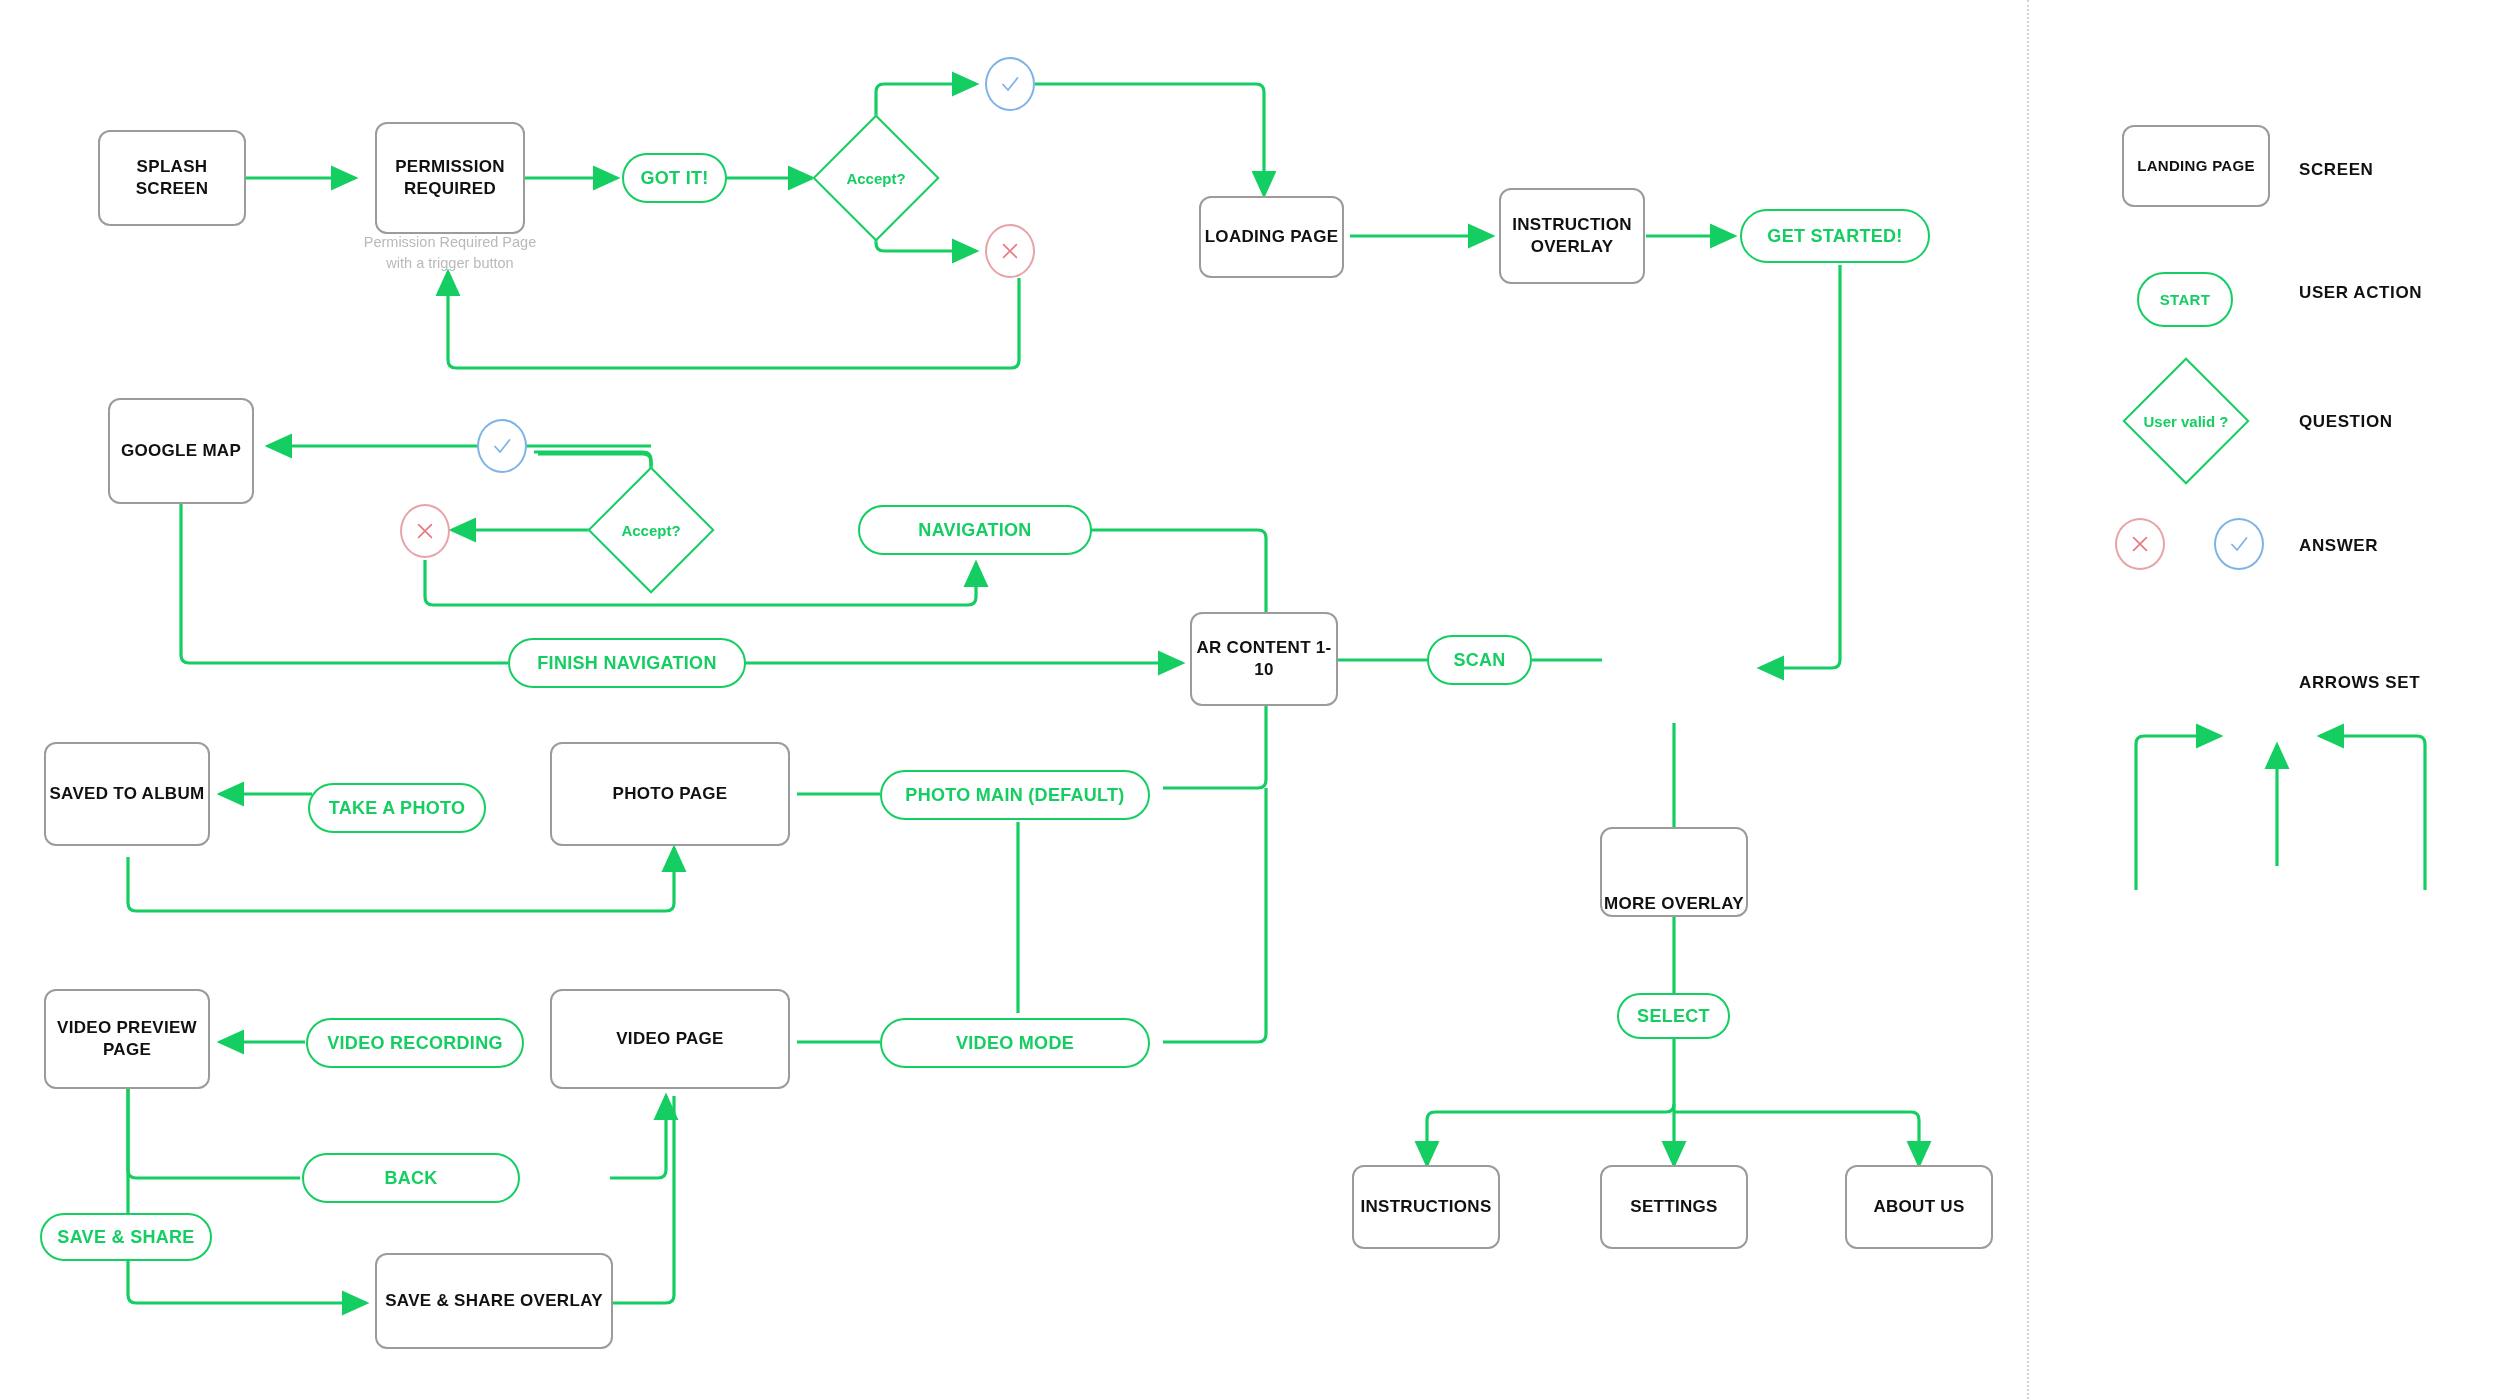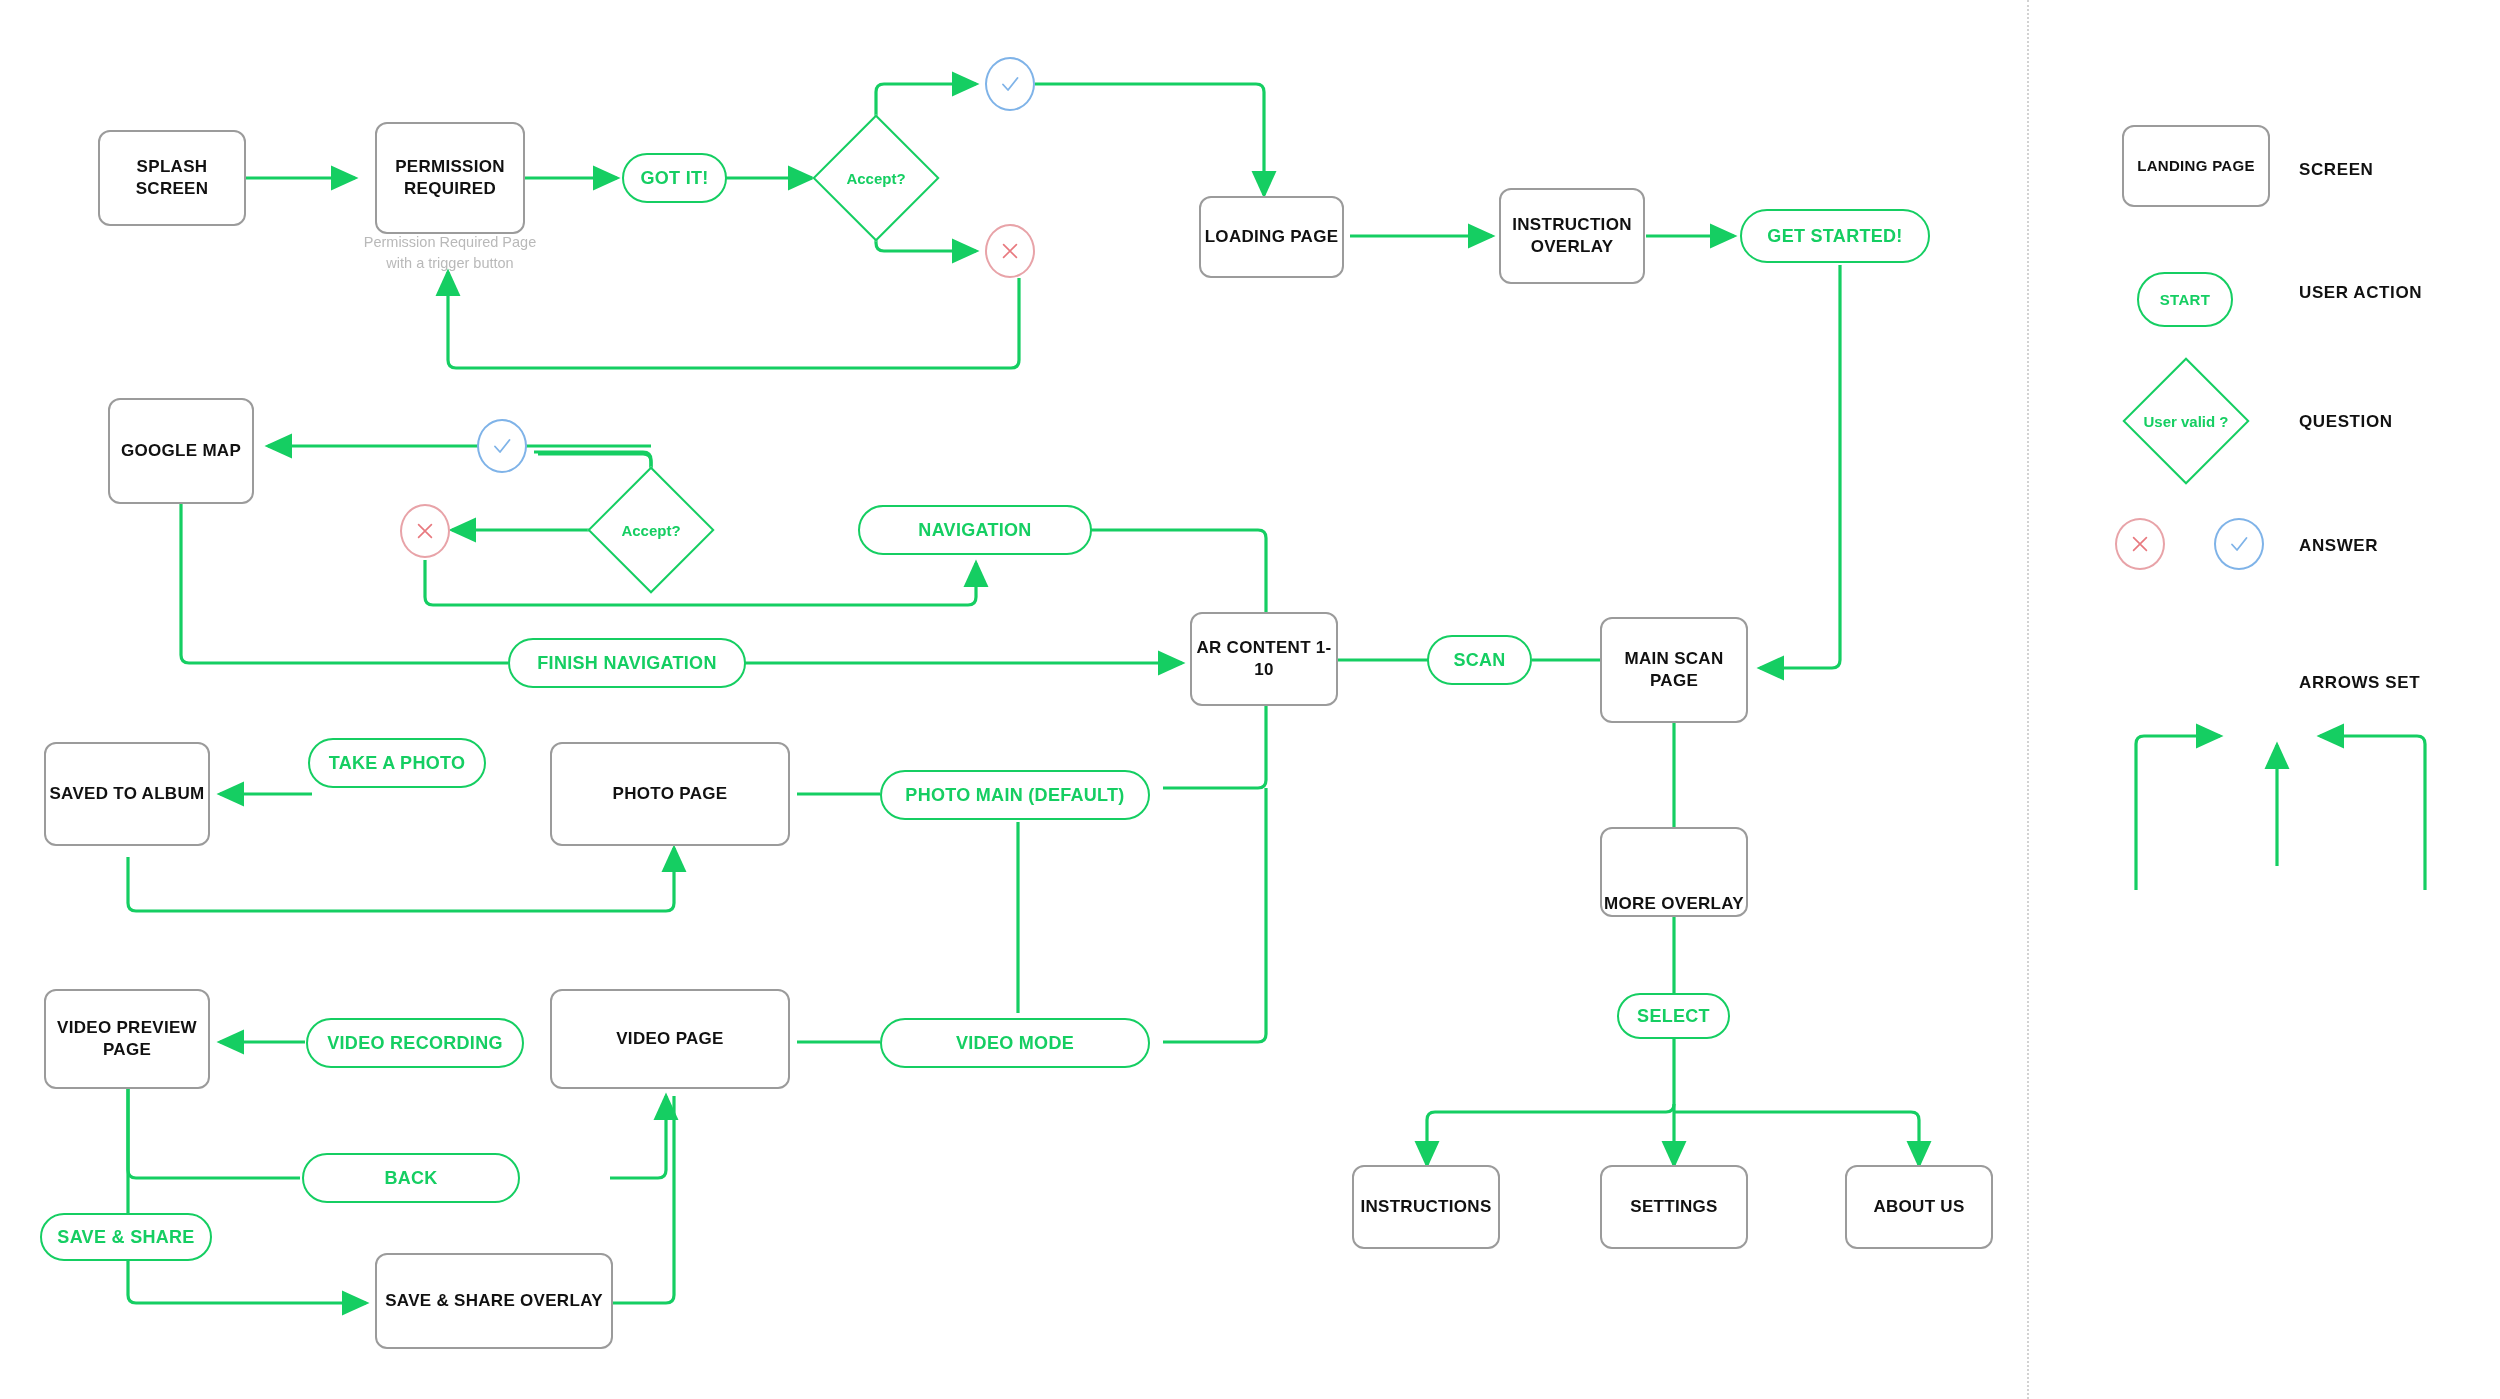--- a/index.html
+++ b/index.html
@@ -287,23 +287,20 @@
   </div>
 
   <div class="node screen" style="left:1190px; top:612px; width:148px; height:94px;">
     <span>AR CONTENT 1-10</span>
   </div>
 
   <div class="node action" style="left:1427px; top:635px; width:105px; height:50px;">
     <span>SCAN</span>
   </div>
 
-  <div class="node screen" style="left:1600px; top:617px; width:148px; height:106px;">
-    <span>MAIN SCAN PAGE</span>
-  </div>
 
   <div class="node screen" style="left:1600px; top:827px; width:148px; height:90px;align-items:flex-end;">
     <span>MORE OVERLAY</span>
   </div>
 
   <div class="node action" style="left:1617px; top:993px; width:113px; height:46px;">
     <span>SELECT</span>
   </div>
 
   <div class="node screen" style="left:1352px; top:1165px; width:148px; height:84px;">
@@ -315,21 +312,21 @@
   </div>
 
   <div class="node screen" style="left:1845px; top:1165px; width:148px; height:84px;">
     <span>ABOUT US</span>
   </div>
 
   <div class="node screen" style="left:44px; top:742px; width:166px; height:104px;">
     <span>SAVED TO ALBUM</span>
   </div>
 
-  <div class="node action" style="left:308px; top:738px; width:178px; height:50px;">
+  <div class="node action" style="left:308px; top:783px; width:178px; height:50px;">
     <span>TAKE A PHOTO</span>
   </div>
 
   <div class="node screen" style="left:550px; top:742px; width:240px; height:104px;">
     <span>PHOTO PAGE</span>
   </div>
 
   <div class="node action" style="left:880px; top:770px; width:270px; height:50px;">
     <span>PHOTO MAIN (DEFAULT)</span>
   </div>

